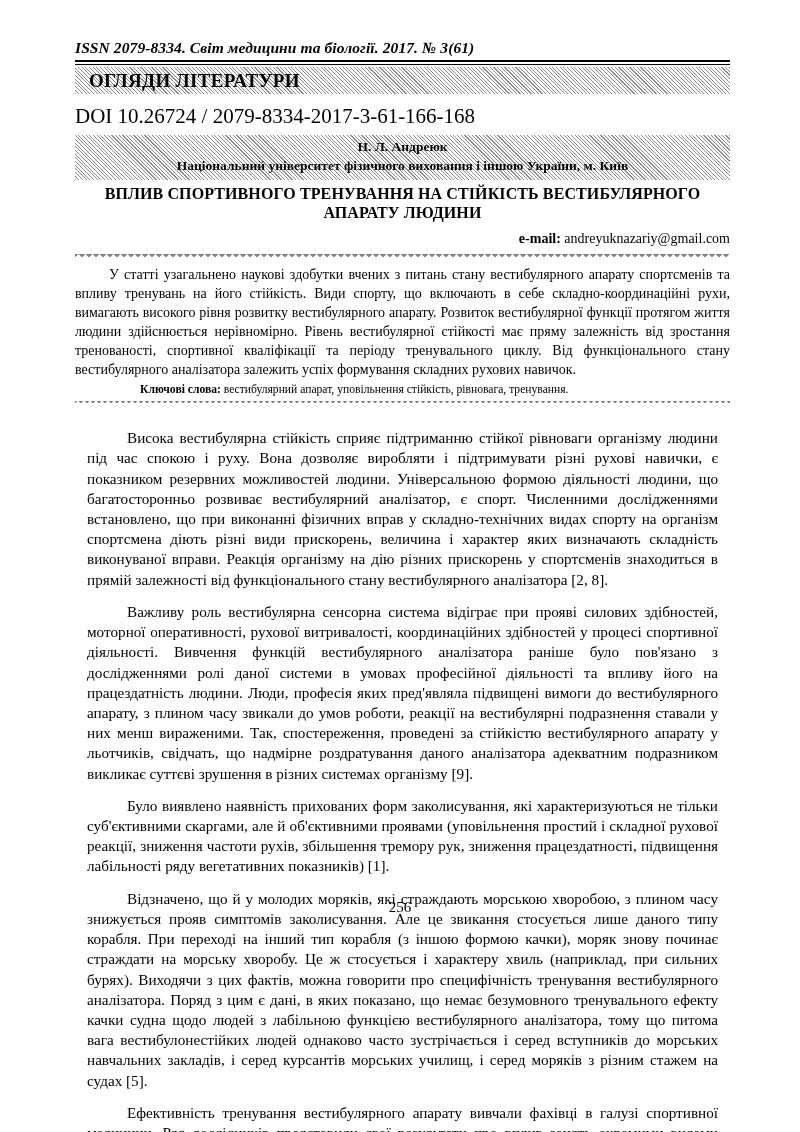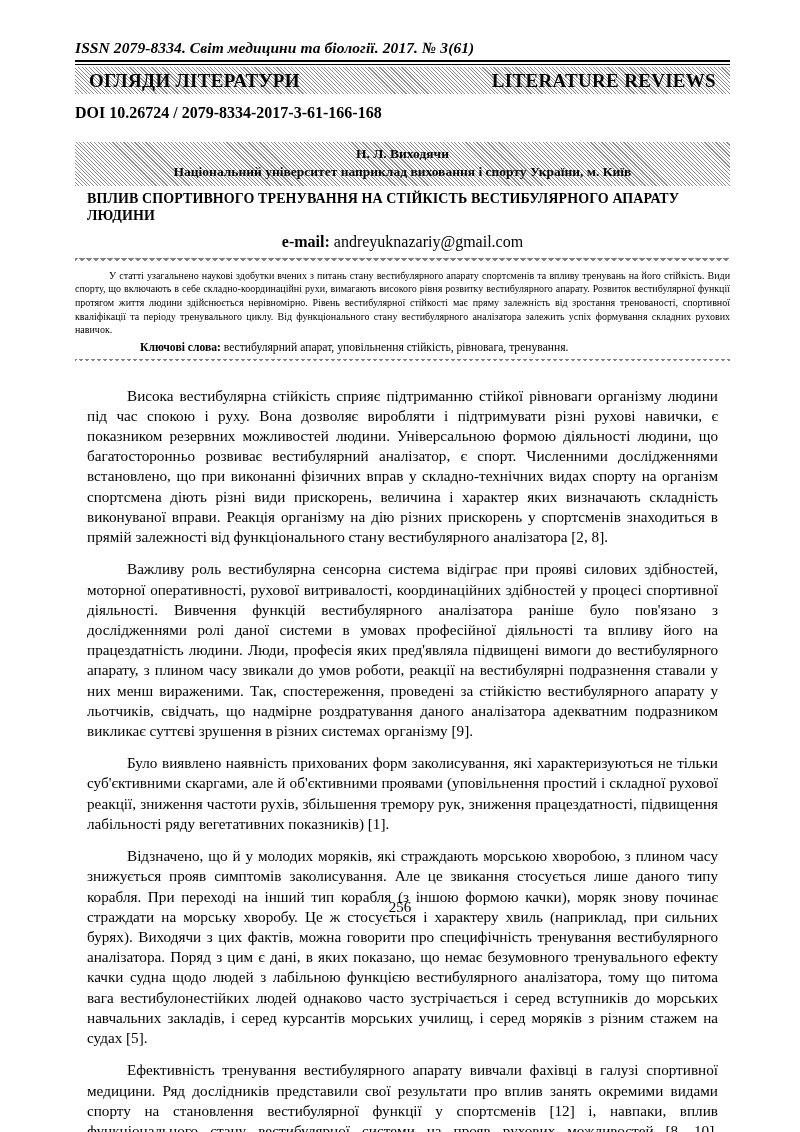--- a/index.html
+++ b/index.html
@@ -60,75 +60,75 @@
   .band-section span {
     font-weight: bold;
     font-size: 19px;
     letter-spacing: 0.3px;
     white-space: nowrap;
     text-shadow: 0 0 1px rgba(255,255,255,0.75);
   }
 
   
   .ids {
-    font-weight: bold;
-    font-size: 16px;
+    font-weight: normal;
+    font-size: 21px;
     line-height: 1.28;
-    margin-bottom: 18px;
+    margin-bottom: 5px;
   }
 
   
   .band-author {
     min-height: 38px;
     padding: 3px 10px 4px 10px;
     box-sizing: border-box;
     text-align: center;
     margin-bottom: 4px;
   }
   .band-author div {
     font-weight: bold;
     font-size: 13.5px;
     line-height: 1.38;
     text-shadow: 0 0 1px rgba(255,255,255,0.7);
   }
 
   
   .title {
-    text-align: left;
-    font-weight: bold;
-    font-size: 14px;
+    text-align: center;
+    font-weight: bold;
+    font-size: 16px;
     line-height: 1.24;
     letter-spacing: 0.1px;
-    margin: 3px 0 8px 12px;
+    margin: 3px 0 8px 0;
   }
 
   
   .email {
-    text-align: center;
-    font-size: 16px;
+    text-align: right;
+    font-size: 14px;
     margin-bottom: 7px;
   }
   .email b { font-weight: bold; }
 
   
   .zigzag {
     height: 7px;
     background-image:
       linear-gradient(135deg, #6f6f6f 25%, transparent 25%),
       linear-gradient(225deg, #6f6f6f 25%, transparent 25%);
     background-size: 7px 7px;
     background-position: 0 0, 0 0;
     background-repeat: repeat-x;
     opacity: 0.85;
   }
   .zigzag.thin { height: 6px; background-size: 6px 6px; }
 
   
   .abstract {
-    font-size: 10px;
+    font-size: 14px;
     line-height: 1.36;
     text-align: justify;
     text-indent: 34px;
     padding: 4px 0 2px 0;
   }
   .keywords {
     font-size: 11.6px;
     line-height: 1.36;
     text-align: justify;
     text-indent: 34px;
@@ -162,30 +162,29 @@
 </head>
 <body>
 
 <div class="page">
 
   <div class="running-head">ISSN 2079-8334. Світ медицини та біології. 2017. № 3(61)</div>
   <div class="rule-double"></div>
 
   <div class="band-section hatch">
     <span>ОГЛЯДИ ЛІТЕРАТУРИ</span>
-    <span>LITERATURE REVIEWS</span>
   </div>
 
   <div class="ids">
     <div>DOI 10.26724 / 2079-8334-2017-3-61-166-168</div>
   </div>
 
   <div class="band-author hatch">
-    <div>Н. Л. Виходячи</div>
-    <div>Національний університет наприклад виховання і спорту України, м. Київ</div>
+    <div>Н. Л. Андреюк</div>
+    <div>Національний університет фізичного виховання і іншою України, м. Київ</div>
   </div>
 
   <div class="title">ВПЛИВ СПОРТИВНОГО ТРЕНУВАННЯ НА СТІЙКІСТЬ ВЕСТИБУЛЯРНОГО АПАРАТУ ЛЮДИНИ</div>
 
   <div class="email">
     <b>e-mail:</b>
     <span>andreyuknazariy@gmail.com</span>
   </div>
 
   <div class="zigzag"></div>

